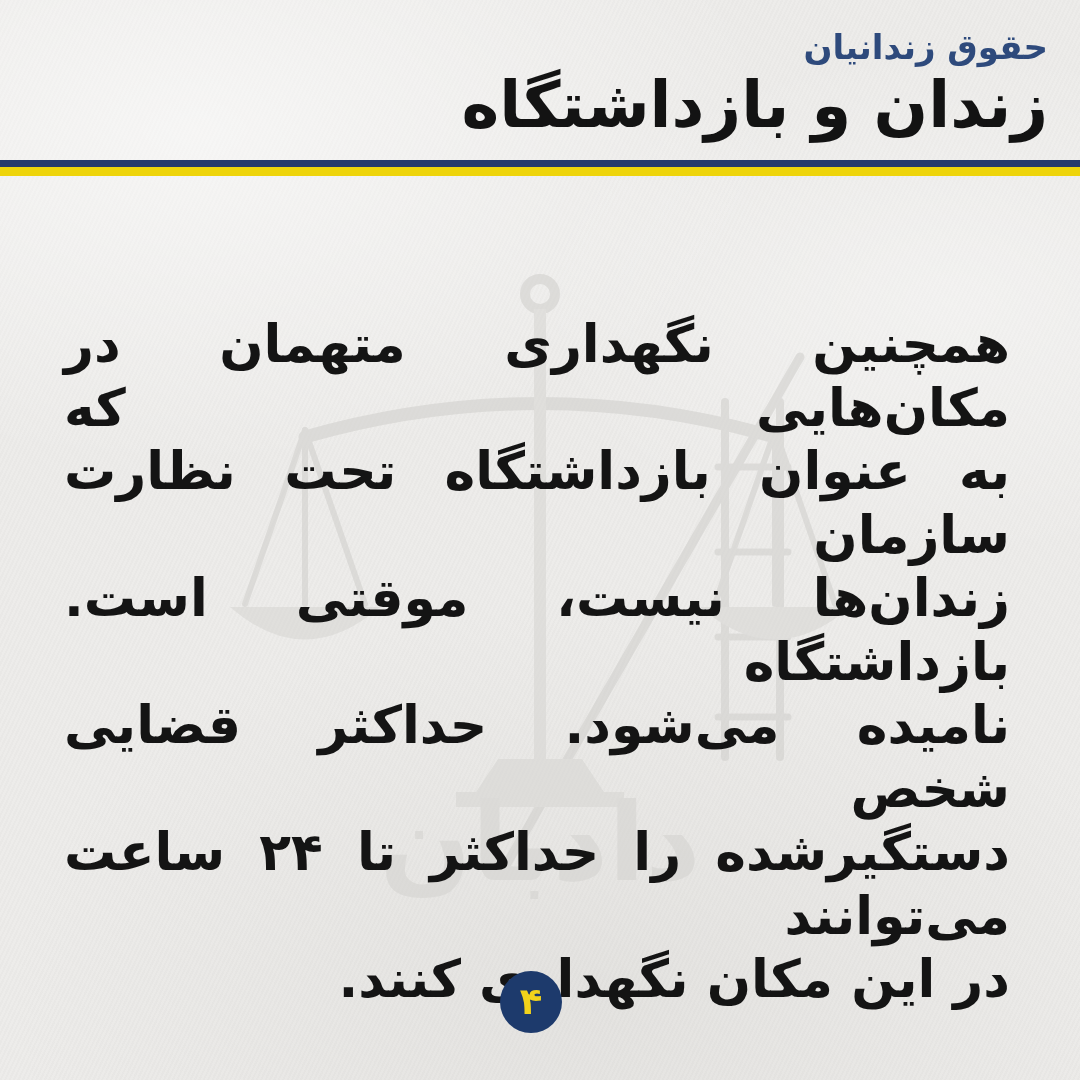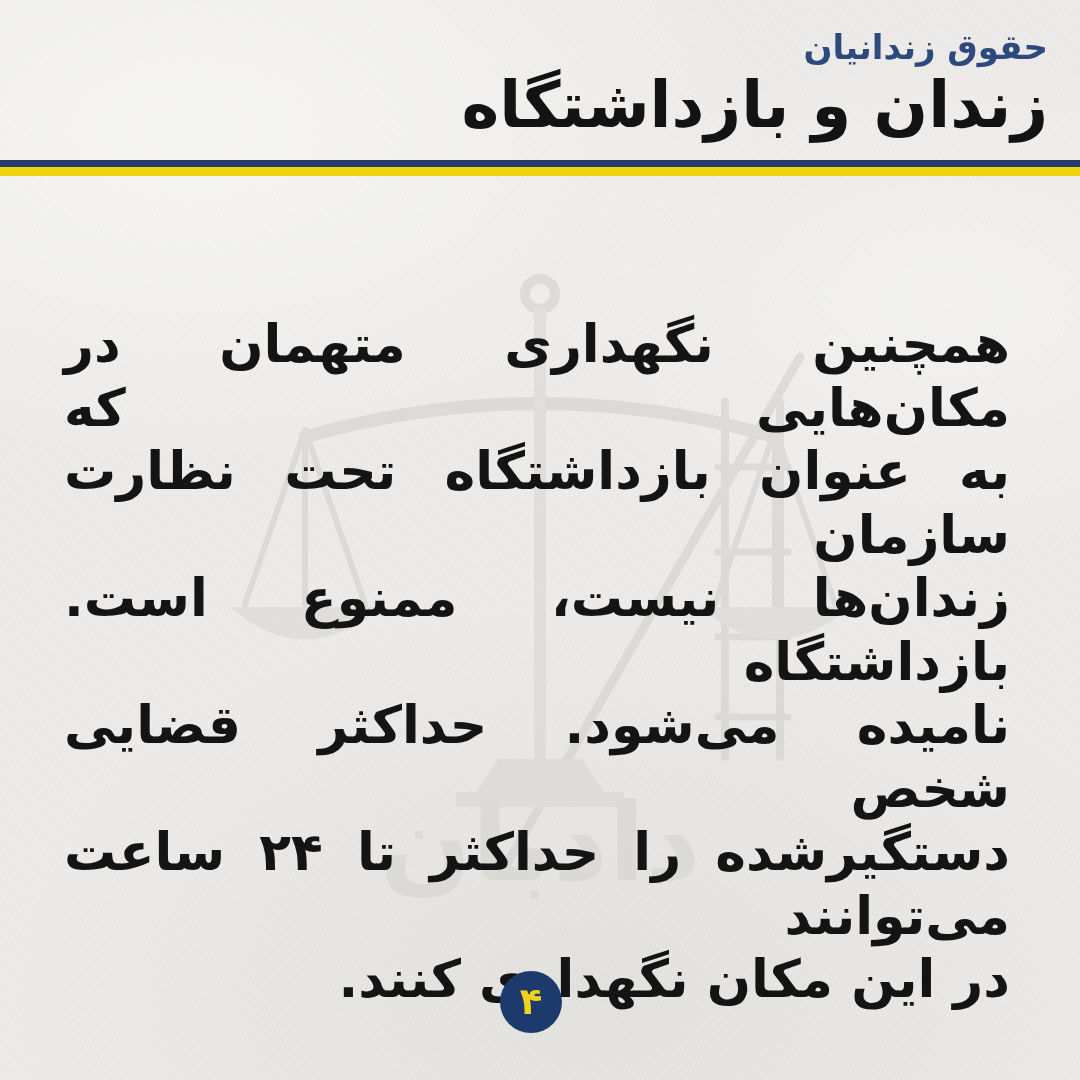--- a/index.html
+++ b/index.html
@@ -137,21 +137,21 @@
   </header>
 
   <div class="divider">
     <div class="divider-navy"></div>
     <div class="divider-yellow"></div>
   </div>
 
   <main class="body-text">
     <p class="line">همچنین نگهداری متهمان در مکان‌هایی که</p>
     <p class="line">به عنوان بازداشتگاه تحت نظارت سازمان</p>
-    <p class="line">زندان‌ها نیست، ممنوع است. بازداشتگاه</p>
+    <p class="line">زندان‌ها نیست، موقتی است. بازداشتگاه</p>
     <p class="line">نامیده می‌شود. حداکثر قضایی شخص</p>
     <p class="line">دستگیرشده را حداکثر تا ۲۴ ساعت می‌توانند</p>
     <p class="line">در این مکان نگهداری کنند.</p>
   </main>
 
   <div class="page-badge">
     <span class="page-number">۴</span>
   </div>
 
 </div>

